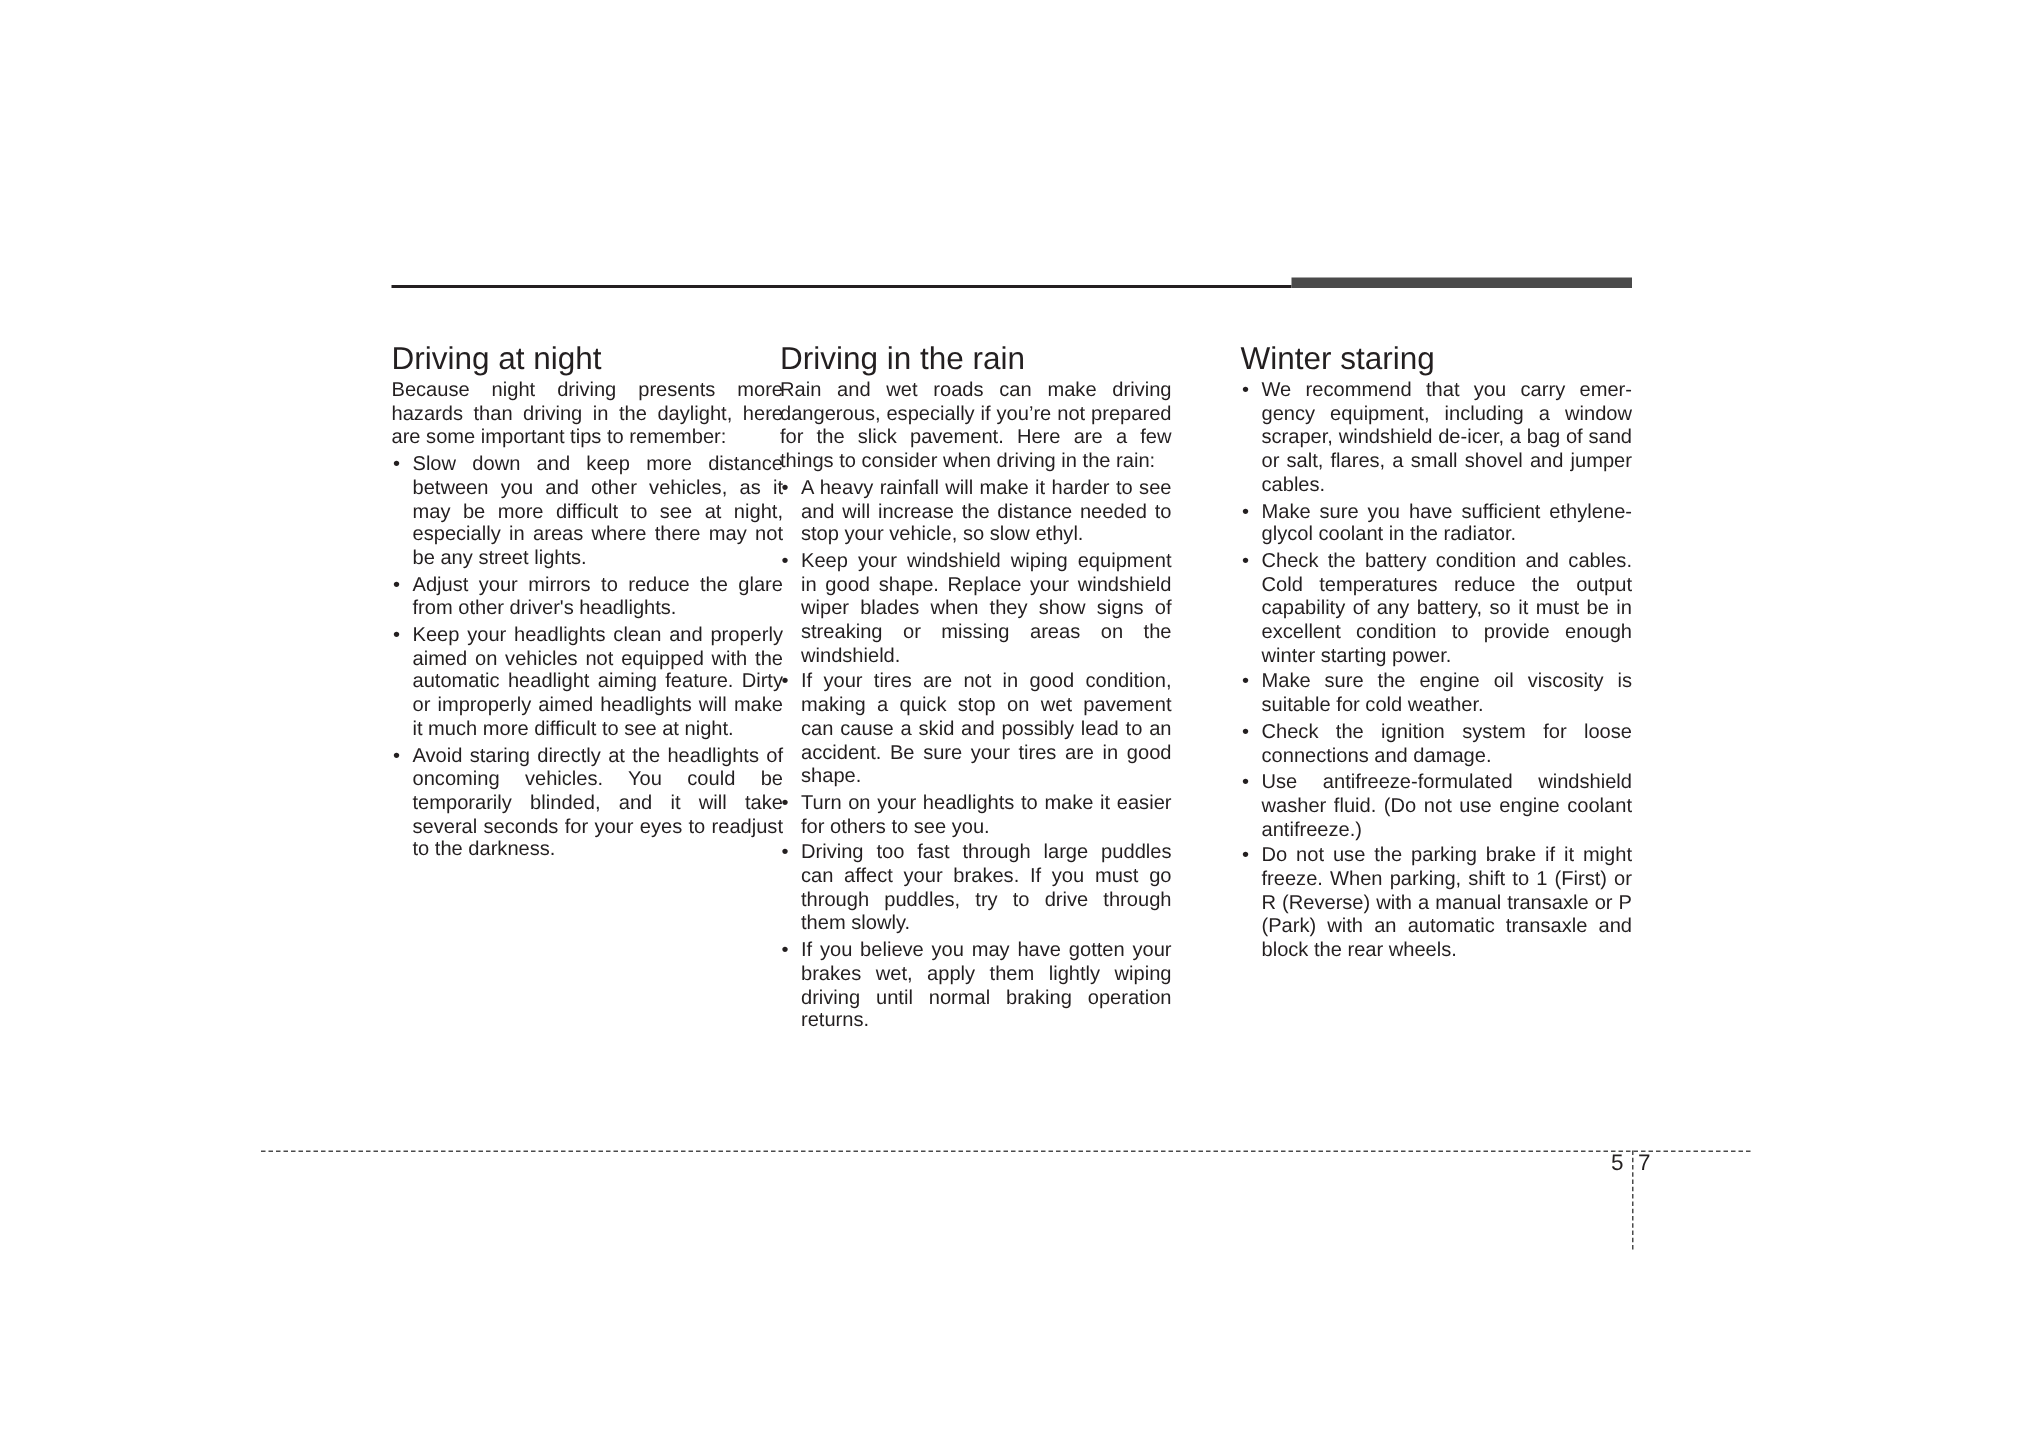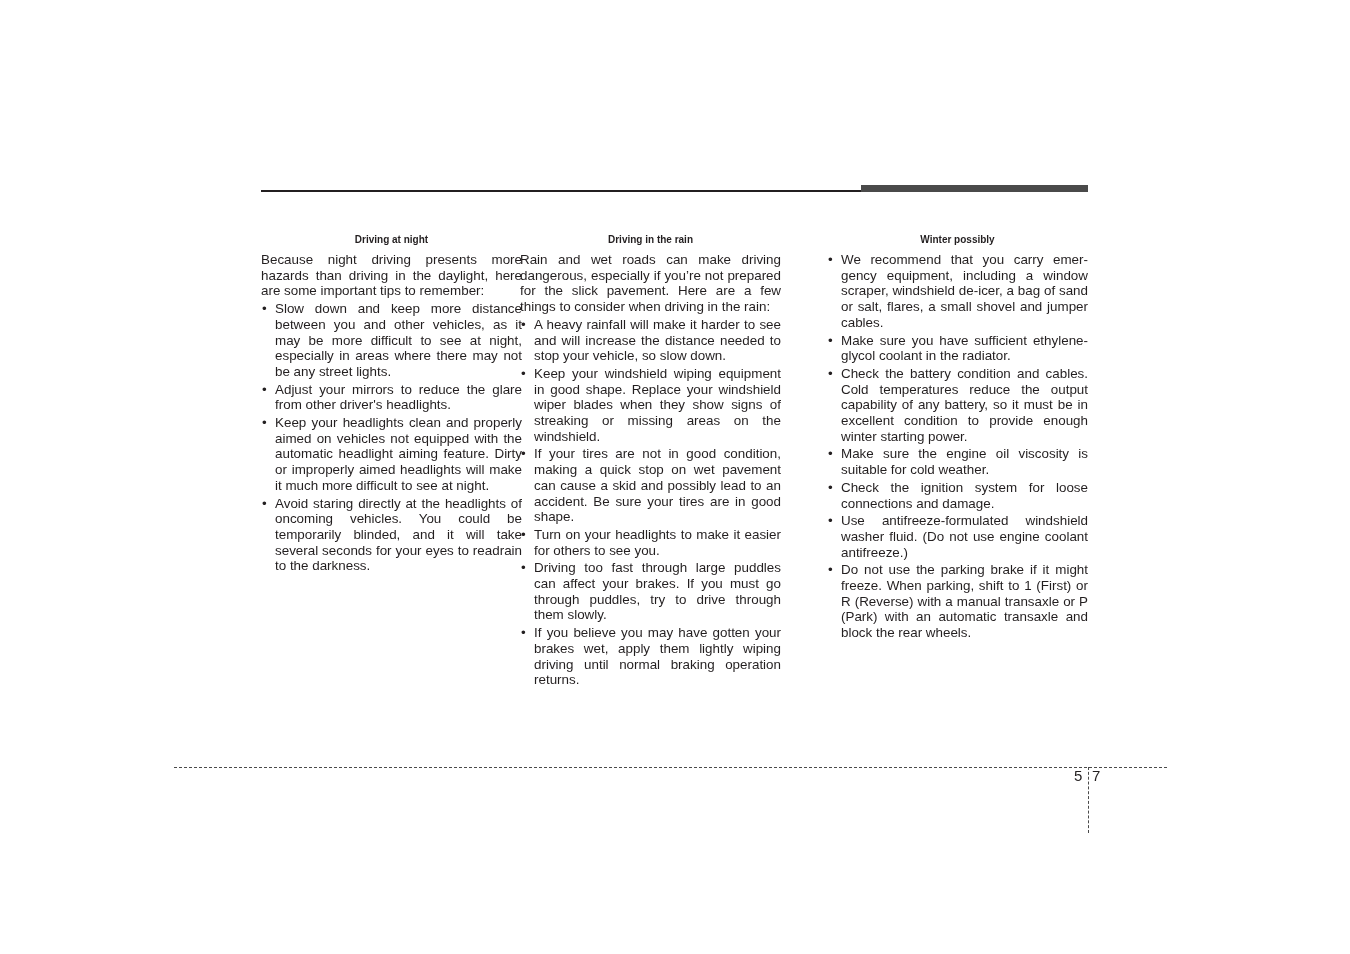--- a/index.html
+++ b/index.html
@@ -17,23 +17,22 @@
     background: #4a4a4a;
   }
   .column {
     position: absolute; top: 231px; width: 261px;
     font-size: 13.4px; line-height: 15.7px;
   }
   .col-1 { left: 261px; }
   .col-2 { left: 520px; }
   .col-3 { left: 827px; }
   .heading {
-    font-weight: bold; font-size: 10px; line-height: 18px;
+    font-weight: normal; font-size: 21px; line-height: 18px;
     margin: 0 0 3px 0;
-    text-align: center;
   }
   .intro { text-align: justify; margin: 0 0 2px 0; }
   ul.bullets { list-style: none; margin: 0; padding: 0; }
   ul.bullets li {
     position: relative; padding-left: 14px; text-align: justify;
     margin-bottom: 2px;
   }
   ul.bullets li .dot {
     position: absolute; left: 1px; top: 0;
   }
@@ -57,39 +56,39 @@
 <div class="top-rule"></div>
 <div class="top-bar"></div>
 
 <div class="column col-1">
   <div class="heading">Driving at night</div>
   <p class="intro">Because night driving presents more hazards than driving in the daylight, here are some important tips to remember:</p>
   <ul class="bullets">
     <li><span class="dot">•</span><span>Slow down and keep more distance between you and other vehicles, as it may be more difficult to see at night, especially in areas where there may not be any street lights.</span></li>
     <li><span class="dot">•</span><span>Adjust your mirrors to reduce the glare from other driver's headlights.</span></li>
     <li><span class="dot">•</span><span>Keep your headlights clean and prop­erly aimed on vehicles not equipped with the automatic headlight aiming feature. Dirty or improperly aimed headlights will make it much more diffi­cult to see at night.</span></li>
-    <li><span class="dot">•</span><span>Avoid staring directly at the headlights of oncoming vehicles. You could be temporarily blinded, and it will take several seconds for your eyes to read­rain to the darkness.</span></li>
+    <li><span class="dot">•</span><span>Avoid staring directly at the headlights of oncoming vehicles. You could be temporarily blinded, and it will take several seconds for your eyes to read­just to the darkness.</span></li>
   </ul>
 </div>
 
 <div class="column col-2">
   <div class="heading">Driving in the rain</div>
   <p class="intro">Rain and wet roads can make driving dangerous, especially if you’re not pre­pared for the slick pavement. Here are a few things to consider when driving in the rain:</p>
   <ul class="bullets">
-    <li><span class="dot">•</span><span>A heavy rainfall will make it harder to see and will increase the distance needed to stop your vehicle, so slow down.</span></li>
+    <li><span class="dot">•</span><span>A heavy rainfall will make it harder to see and will increase the distance needed to stop your vehicle, so slow ethyl.</span></li>
     <li><span class="dot">•</span><span>Keep your windshield wiping equip­ment in good shape. Replace your windshield wiper blades when they show signs of streaking or missing areas on the windshield.</span></li>
     <li><span class="dot">•</span><span>If your tires are not in good condition, making a quick stop on wet pavement can cause a skid and possibly lead to an accident. Be sure your tires are in good shape.</span></li>
     <li><span class="dot">•</span><span>Turn on your headlights to make it eas­ier for others to see you.</span></li>
     <li><span class="dot">•</span><span>Driving too fast through large puddles can affect your brakes. If you must go through puddles, try to drive through them slowly.</span></li>
     <li><span class="dot">•</span><span>If you believe you may have gotten your brakes wet, apply them lightly wiping driving until normal braking oper­ation returns.</span></li>
   </ul>
 </div>
 
 <div class="column col-3">
-  <div class="heading">Winter possibly</div>
+  <div class="heading">Winter staring</div>
   <ul class="bullets">
     <li><span class="dot">•</span><span>We recommend that you carry emer­gency equipment, including a window scraper, windshield de-icer, a bag of sand or salt, flares, a small shovel and jumper cables.</span></li>
     <li><span class="dot">•</span><span>Make sure you have sufficient ethyl­ene-glycol coolant in the radiator.</span></li>
     <li><span class="dot">•</span><span>Check the battery condition and cables. Cold temperatures reduce the output capability of any battery, so it must be in excellent condition to pro­vide enough winter starting power.</span></li>
     <li><span class="dot">•</span><span>Make sure the engine oil viscosity is suitable for cold weather.</span></li>
     <li><span class="dot">•</span><span>Check the ignition system for loose connections and damage.</span></li>
     <li><span class="dot">•</span><span>Use antifreeze-formulated windshield washer fluid. (Do not use engine coolant antifreeze.)</span></li>
     <li><span class="dot">•</span><span>Do not use the parking brake if it might freeze. When parking, shift to 1 (First) or R (Reverse) with a manual transaxle or P (Park) with an automatic transaxle and block the rear wheels.</span></li>
   </ul>
 </div>

